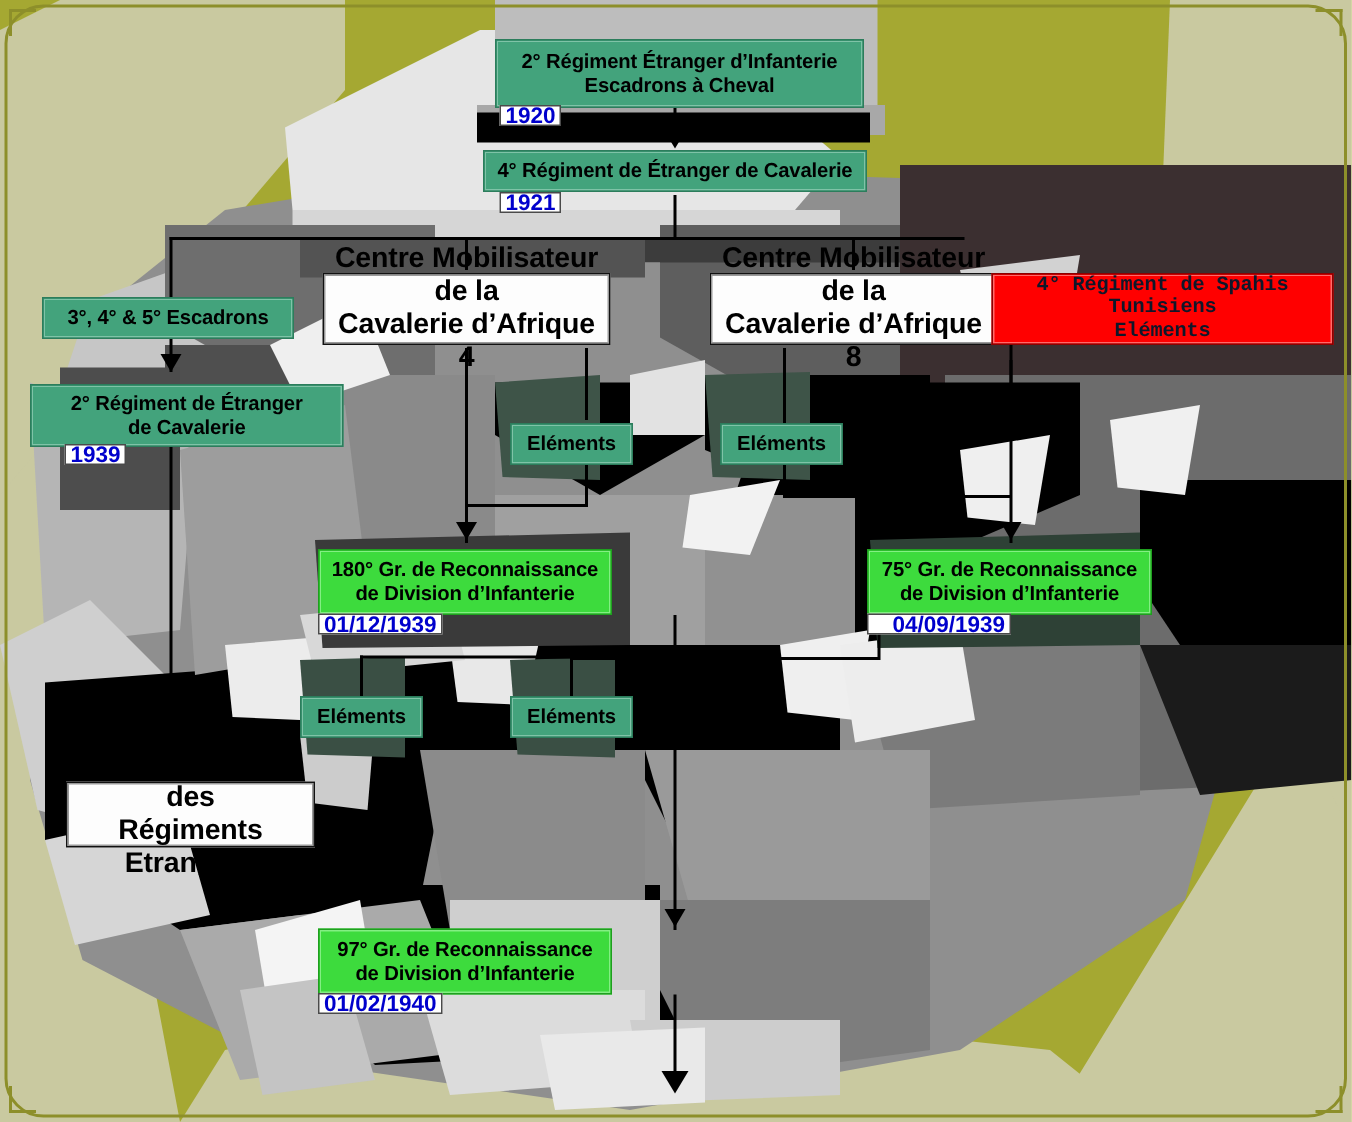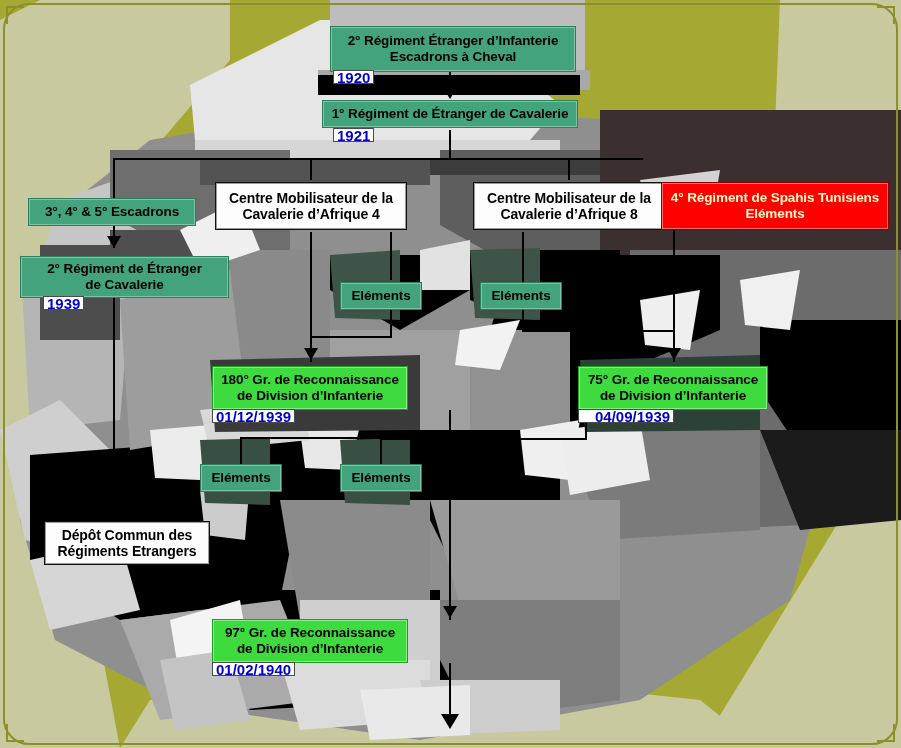--- a/index.html
+++ b/index.html
@@ -49,28 +49,29 @@
   .n-green{
     background:#3ddb3d;
     border:1px solid #1f9f1f;
     box-shadow:0 0 0 1px #83ef83 inset;
     font-size:13.5px;
   }
   .n-white{
     background:#fdfdfd;
     border:1px solid #111;
     box-shadow:0 0 0 1px #9a9a9a inset;
-    font-size:14px;
+    font-size:19px;
   }
   .n-red{
     background:#ff0000;
     border:1px solid #8b0000;
     box-shadow:0 0 0 1px #ff6a6a inset;
-    color:#fef9c3;
+    color:#0f172a;
     font-size:13.5px;
+    font-family:Liberation Mono, monospace;
   }
 
   
   .datechip{
     position:absolute;
     background:#ffffff;
     border:1px solid #4a4a4a;
     color:#0000cc;
     font-size:15px;
     font-weight:bold;
@@ -237,21 +238,21 @@
   <div class="arrow arrow-wide" style="left:441px;top:714px;"></div>
 
   <div class="node n-teal" style="left:330px;top:26px;width:246px;height:46px;">
     <span class="lbl">
       <span>2° Régiment Étranger d’Infanterie</span><br><span>Escadrons à Cheval</span>
     </span>
   </div>
   <div class="datechip" style="left:333px;top:70px;">1920</div>
 
   <div class="node n-teal" style="left:322px;top:100px;width:256px;height:28px;">
-    <span class="lbl">1° Régiment de Étranger de Cavalerie</span>
+    <span class="lbl">4° Régiment de Étranger de Cavalerie</span>
   </div>
   <div class="datechip" style="left:333px;top:128px;">1921</div>
 
   <div class="node n-teal" style="left:28px;top:198px;width:168px;height:28px;">
     <span class="lbl">3°, 4° &amp; 5° Escadrons</span>
   </div>
 
   <div class="node n-white" style="left:215px;top:182px;width:192px;height:48px;">
     <span class="lbl">
       <span>Centre Mobilisateur de la</span><br><span>Cavalerie d’Afrique 4</span>

